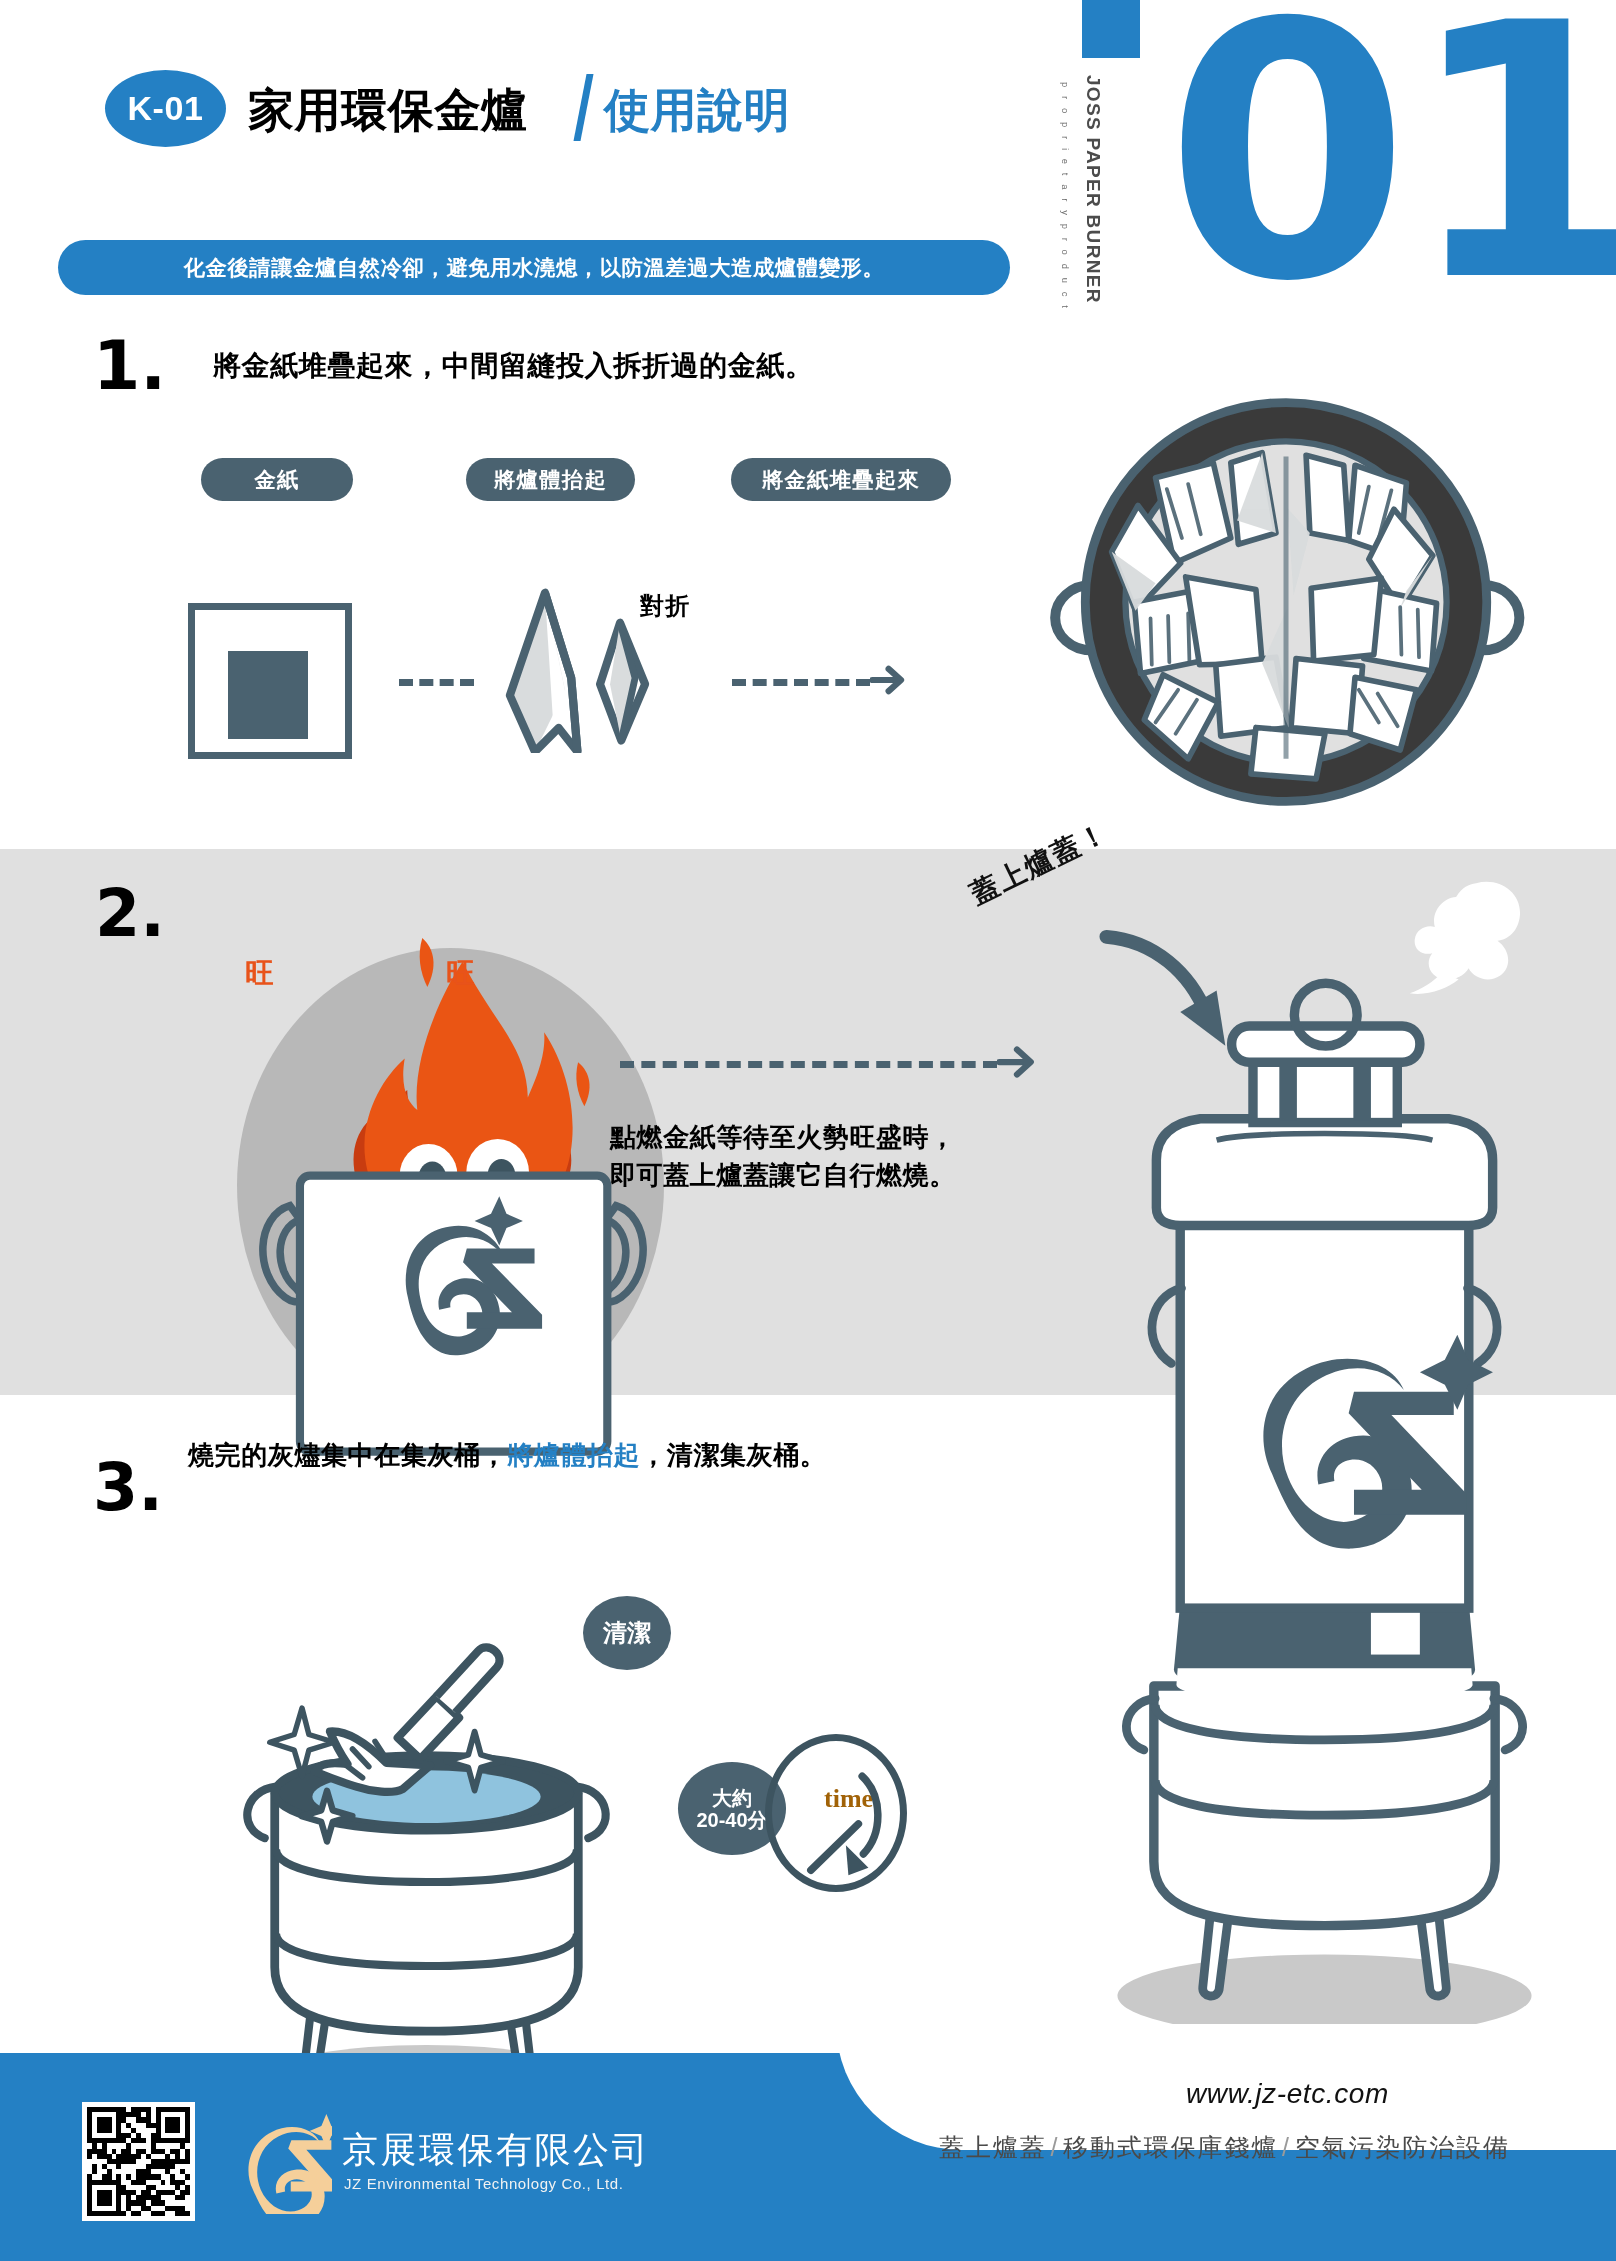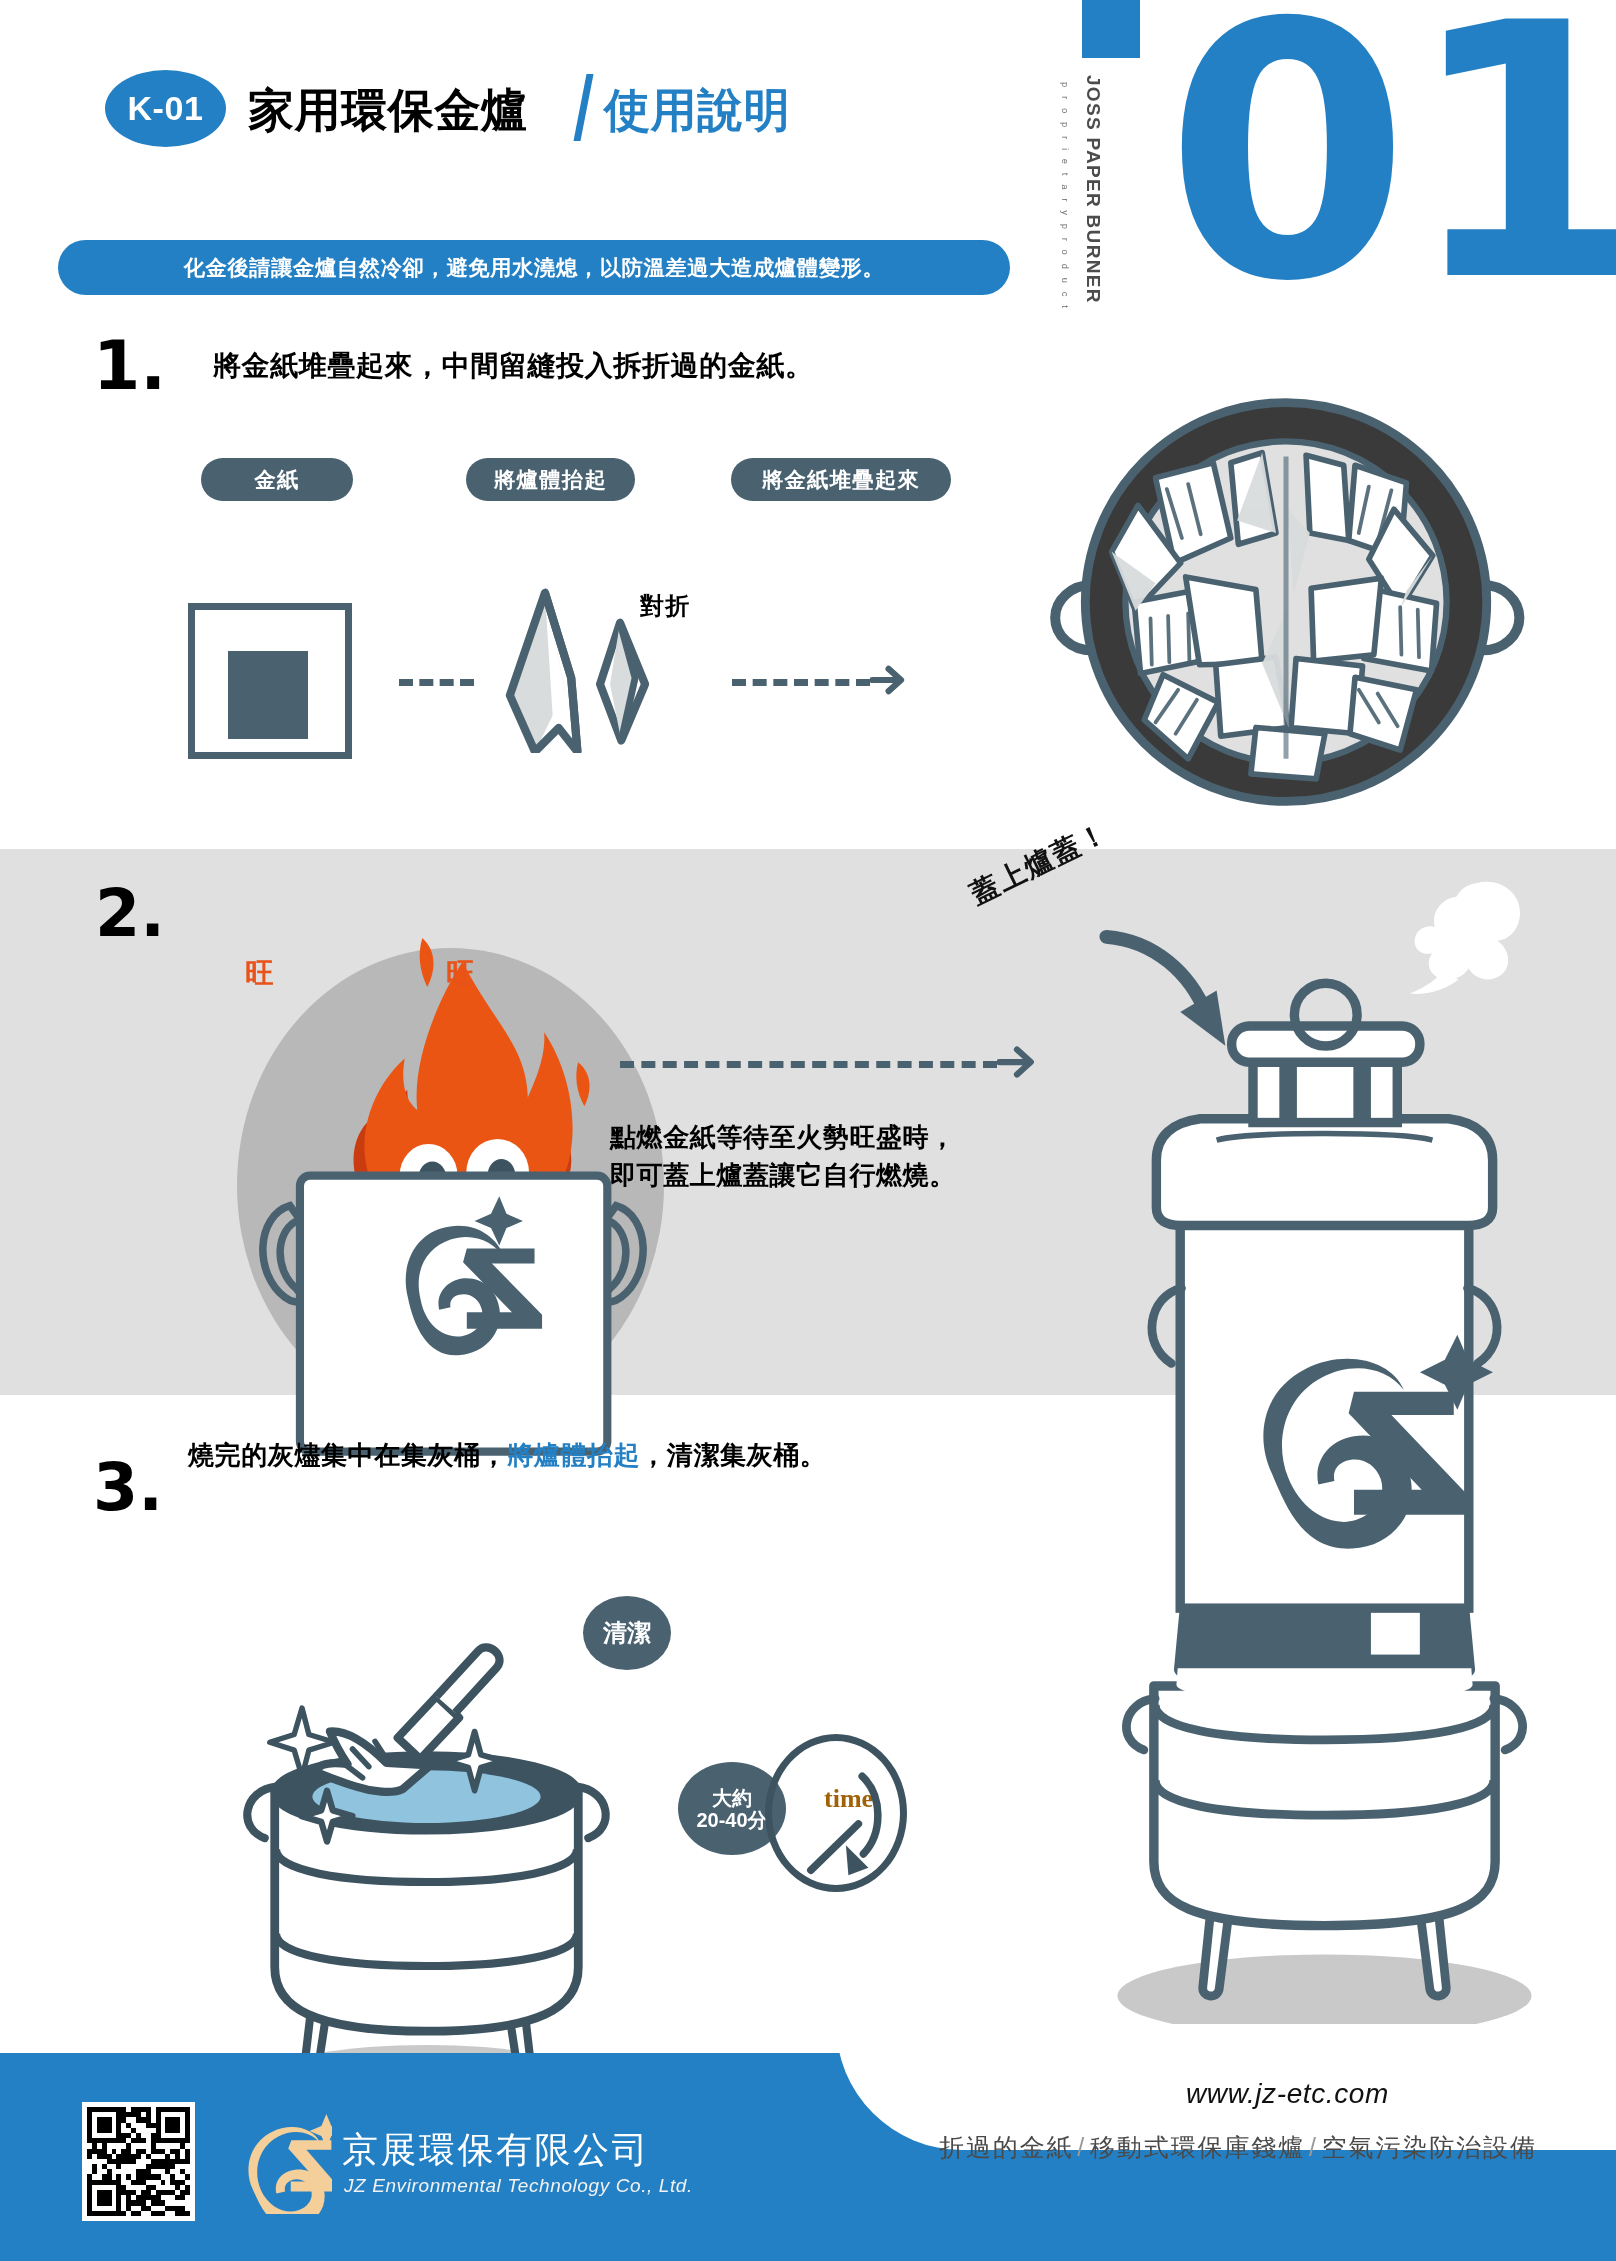--- a/index.html
+++ b/index.html
@@ -220,21 +220,21 @@
     position:absolute; left:232px; top:2114px;
     width:100px; height:100px;
   }
   .footer-cname{
     position:absolute; left:342px; top:2126px;
     font-size:36px; font-weight:400; color:#ffffff;
     letter-spacing:2.5px; white-space:nowrap;
   }
   .footer-ename{
     position:absolute; left:344px; top:2175px;
-    font-size:19px; font-style:italic; color:#f2f2f2;
+    font-size:15px; color:#f2f2f2;
     letter-spacing:0.6px; white-space:nowrap;
   }
   .footer-url{
     position:absolute; left:1186px; top:2078px;
     font-size:28px; font-style:italic; font-weight:400; color:#111;
     letter-spacing:0.6px; white-space:nowrap;
     font-family:"Liberation Sans",sans-serif;
   }
   .footer-cats{
     position:absolute; left:939px; top:2131px;
@@ -933,14 +933,14 @@
   <g fill="#f5cf9a">
     <path d="M66 230 C38 172 52 86 126 48 C190 16 262 34 282 84 C254 46 198 36 148 62 C84 96 66 172 92 232 C118 290 172 312 212 298 C248 286 262 256 252 230 C242 204 214 192 190 202 C174 208 166 222 170 238 L142 244 C132 204 162 172 202 168 C254 162 292 198 296 244 C302 302 256 348 196 350 C118 352 92 288 66 230 Z"></path>
     <path d="M190 74 L318 74 L318 104 L238 104 L330 210 L330 238 L188 238 L188 206 L274 206 L180 100 Z"></path>
     <path d="M286 28 L302 -10 L318 28 L356 44 L318 60 L302 98 L286 60 L248 44 Z"></path>
   </g>
 </svg>
 
 <div class="footer-cname">京展環保有限公司</div>
 <div class="footer-ename">JZ Environmental Technology Co., Ltd.</div>
 <div class="footer-url">www.jz-etc.com</div>
-<div class="footer-cats" id="fcats"><span>折過的金紙</span><span class="sep">/</span><span>移動式環保庫錢爐</span><span class="sep">/</span><span>空氣污染防治設備</span></div>
+<div class="footer-cats" id="fcats"><span>蓋上爐蓋</span><span class="sep">/</span><span>移動式環保庫錢爐</span><span class="sep">/</span><span>空氣污染防治設備</span></div>
 
 
 </body></html>

